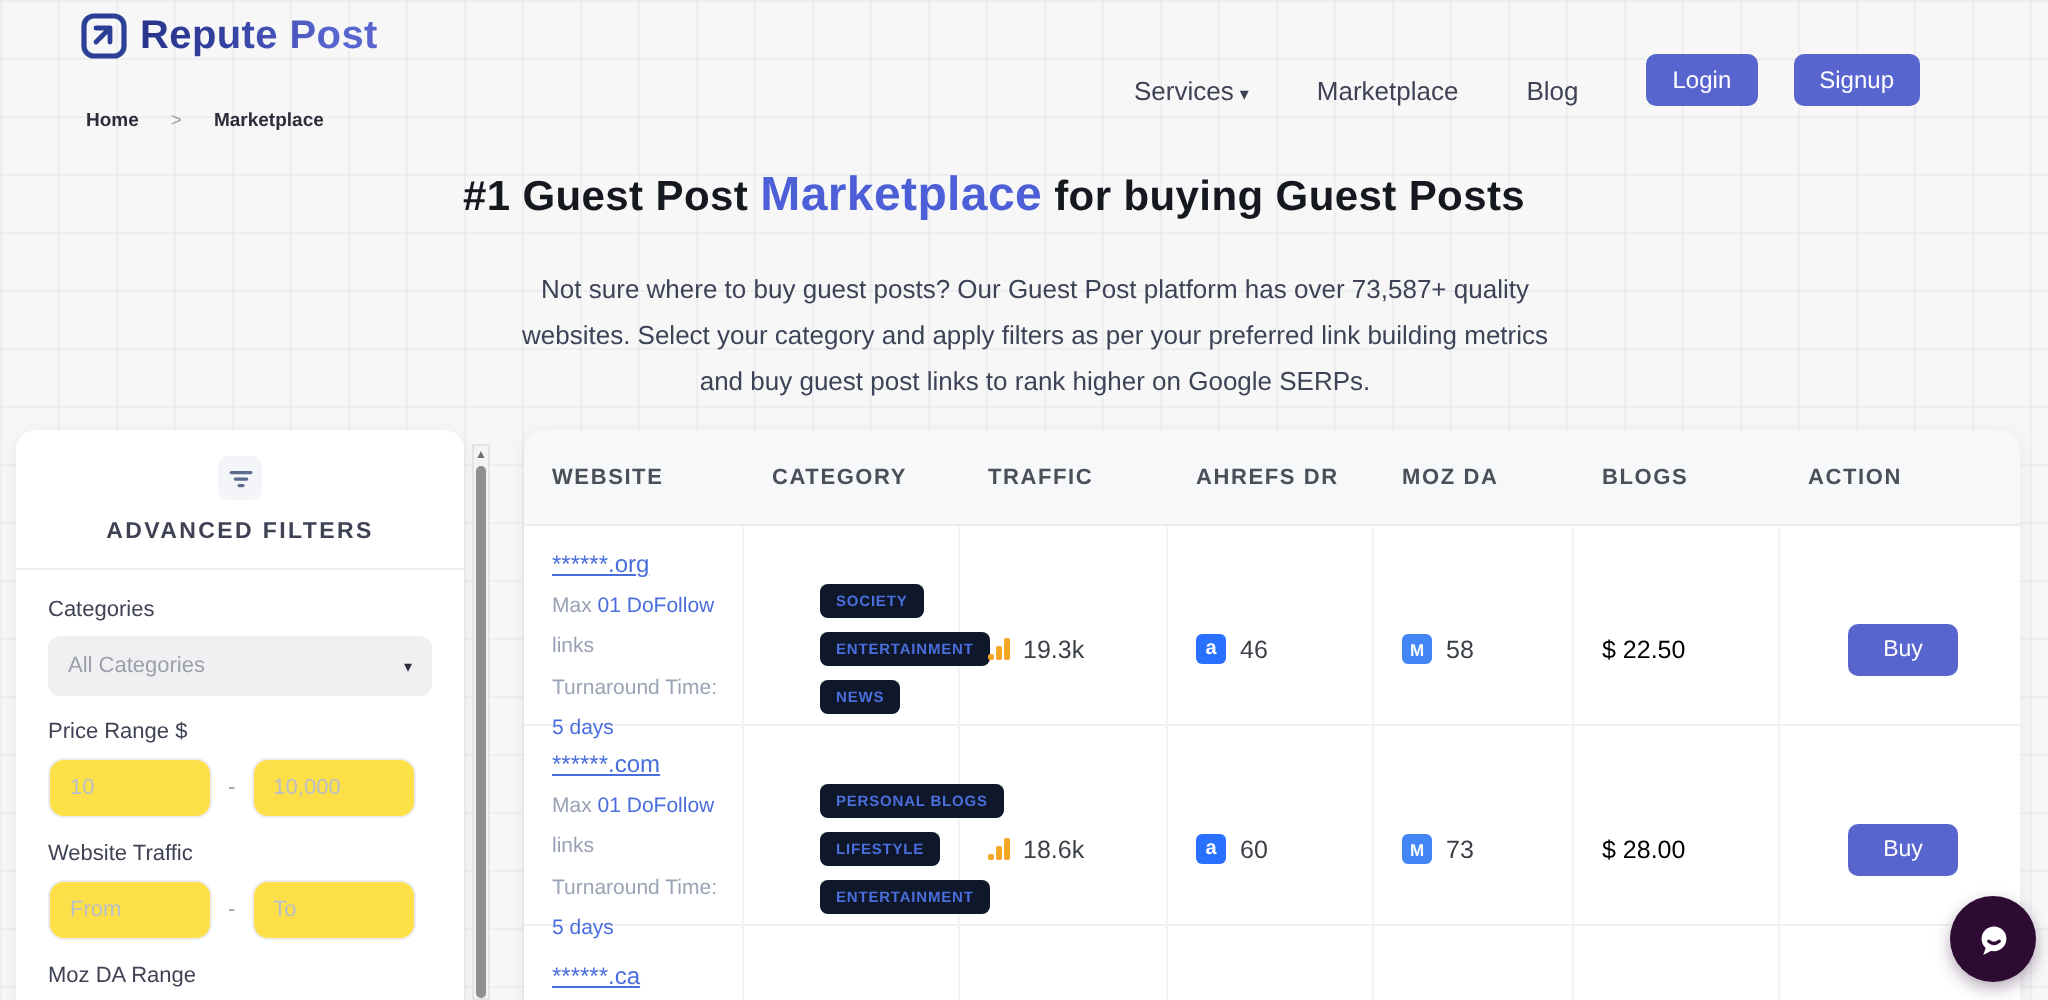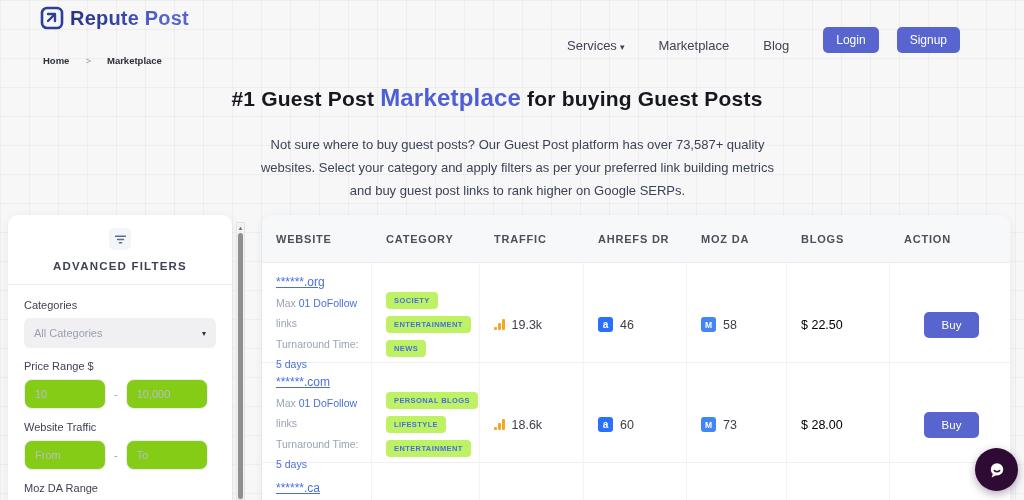--- a/index.html
+++ b/index.html
@@ -57,21 +57,21 @@
   .f-label:first-child { margin-top:0; }
   .select {
     height:30px; background:#f0f0f3; border-radius:6px; display:flex; align-items:center;
     justify-content:space-between; padding:0 10px; cursor:pointer;
   }
   .select .sel-text { font-size:11px; color:#9aa0ab; }
   .select .sel-caret { font-size:8px; color:#2b2e3a; }
   .range-row { display:flex; align-items:center; gap:8px; }
   .range-row .dash { color:#9aa0ab; font-size:11px; }
   .f-input {
-    width:82px; height:30px; background:#84cc16; border:1px solid #ececf0; border-radius:8px;
+    width:82px; height:30px; background:#fde047; border:1px solid #ececf0; border-radius:8px;
     font-size:11px; color:#555; padding:0 10px; font-family:"Liberation Sans", sans-serif;
   }
   .f-input::placeholder { color:#b9bec9; }
 
   
   .scrollbar { position:absolute; left:236px; top:222px; width:9px; height:278px; background:#f3f3f3; border:1px solid #e4e4e4; }
   .scroll-arrow { position:absolute; top:2px; left:0; right:0; text-align:center; font-size:6px; color:#6f6f6f; line-height:6px; }
   .scroll-thumb { position:absolute; top:10px; left:1px; width:5px; bottom:0; background:#8f8f8f; border-radius:3px; }
 
   
@@ -85,22 +85,22 @@
   .t-head .th { font-size:11px; font-weight:700; letter-spacing:.8px; color:#4a4f5a; padding-left:14px; }
   .t-row { height:100px; border-bottom:1px solid #f0f0f2; }
   .t-row .td { border-right:1px solid #f3f3f5; padding:12px 10px 12px 14px; display:flex; flex-direction:column; justify-content:flex-start; }
   .t-row .td:last-child { border-right:none; }
   .td.center { justify-content:center; }
   .site-link { font-size:12px; color:#4a6fdc; text-decoration:underline; margin-bottom:4px; display:inline-block; width:max-content; }
   .site-meta { font-size:10.5px; color:#9aa3b5; line-height:1.95; }
   .site-meta .blue { color:#4a6fdc; }
   .tags { display:flex; flex-direction:column; gap:7px; justify-content:center; height:100%; align-items:flex-start; }
   .tag {
-    background:#bef264; color:#4a6fdc; font-size:7.5px; font-weight:700; letter-spacing:.4px;
-    padding:4px 8px; border-radius:4px; white-space:nowrap;
+    background:#0f172a; color:#4a6fdc; font-size:7.5px; font-weight:700; letter-spacing:.4px;
+    padding:4px 8px; border-radius:4px; white-space:nowrap;margin-left:24px;
   }
   .metric { display:flex; align-items:center; gap:7px; font-size:12.5px; color:#3b3f46; }
   .bars { display:inline-flex; align-items:flex-end; gap:1.5px; height:11px; }
   .bars i { display:block; width:2.5px; background:#f5a623; border-radius:1px; }
   .bars .b1 { height:3px; }
   .bars .b2 { height:7px; }
   .bars .b3 { height:11px; }
   .sq-icon {
     width:15px; height:15px; border-radius:3px; color:#fff; font-weight:700;
     display:inline-flex; align-items:center; justify-content:center;

